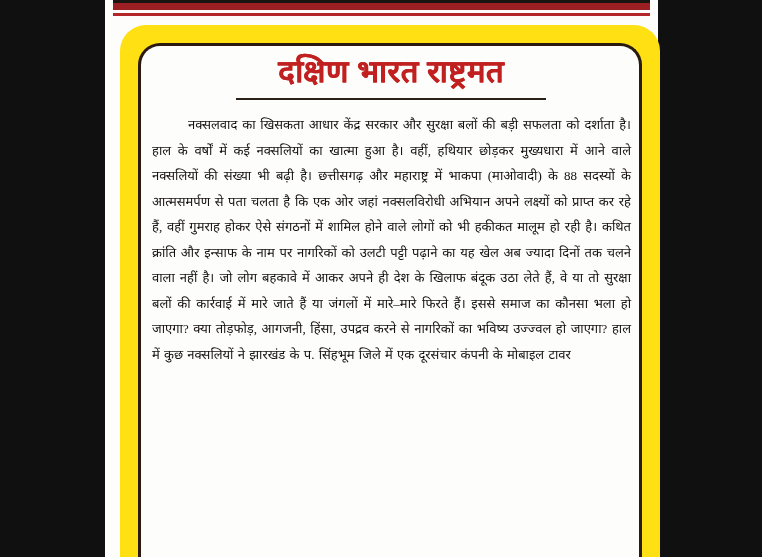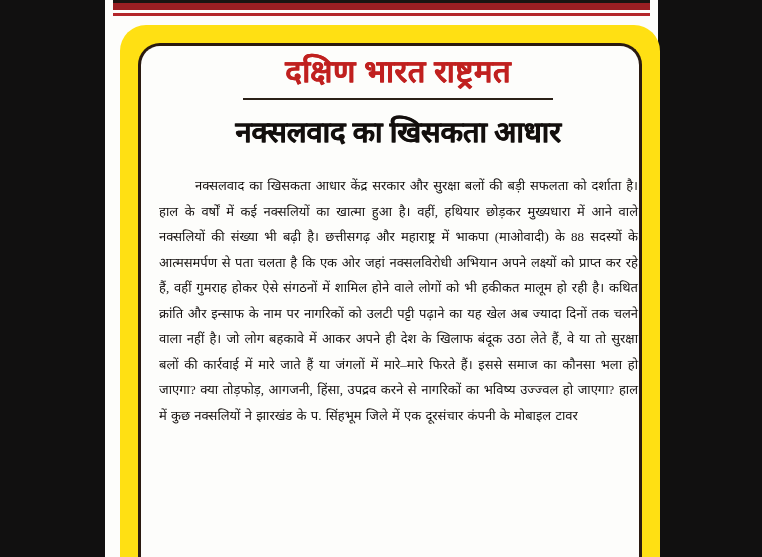--- a/index.html
+++ b/index.html
@@ -88,21 +88,21 @@
     border: 3px solid #2a1a10;
     border-bottom: none;
     border-top-left-radius: 22px;
     border-top-right-radius: 22px;
     box-sizing: border-box;
   }
 
   
   .content {
     position: absolute;
-    left: 48px;
+    left: 41px;
     top: 46px;
     width: 490px;
     height: 445px;
     overflow: hidden;
   }
 
   .masthead {
     text-align: center;
     color: #c0201f;
     font-family: "Liberation Serif", "DejaVu Serif", serif;
@@ -165,21 +165,20 @@
 
     <div class="frame-yellow"></div>
     <div class="frame-inner"></div>
 
     <div class="content">
 
       <div class="masthead">दक्षिण भारत राष्ट्रमत</div>
 
       <div class="masthead-rule"></div>
 
-      <h1 class="headline">नक्सलवाद का खिसकता आधार</h1>
 
       <div class="article">
         <p>नक्सलवाद का खिसकता आधार केंद्र सरकार और सुरक्षा बलों की बड़ी सफलता को दर्शाता है। हाल के वर्षों में कई नक्सलियों का खात्मा हुआ है। वहीं, हथियार छोड़कर मुख्यधारा में आने वाले नक्सलियों की संख्या भी बढ़ी है। छत्तीसगढ़ और महाराष्ट्र में भाकपा (माओवादी) के 88 सदस्यों के आत्मसमर्पण से पता चलता है कि एक ओर जहां नक्सलविरोधी अभियान अपने लक्ष्यों को प्राप्त कर रहे हैं, वहीं गुमराह होकर ऐसे संगठनों में शामिल होने वाले लोगों को भी हकीकत मालूम हो रही है। कथित क्रांति और इन्साफ के नाम पर नागरिकों को उलटी पट्टी पढ़ाने का यह खेल अब ज्यादा दिनों तक चलने वाला नहीं है। जो लोग बहकावे में आकर अपने ही देश के खिलाफ बंदूक उठा लेते हैं, वे या तो सुरक्षा बलों की कार्रवाई में मारे जाते हैं या जंगलों में मारे–मारे फिरते हैं। इससे समाज का कौनसा भला हो जाएगा? क्या तोड़फोड़, आगजनी, हिंसा, उपद्रव करने से नागरिकों का भविष्य उज्ज्वल हो जाएगा? हाल में कुछ नक्सलियों ने झारखंड के प. सिंहभूम जिले में एक दूरसंचार कंपनी के मोबाइल टावर</p>
       </div>
 
     </div>
   </div>
 </div>
 
 </body></html>

